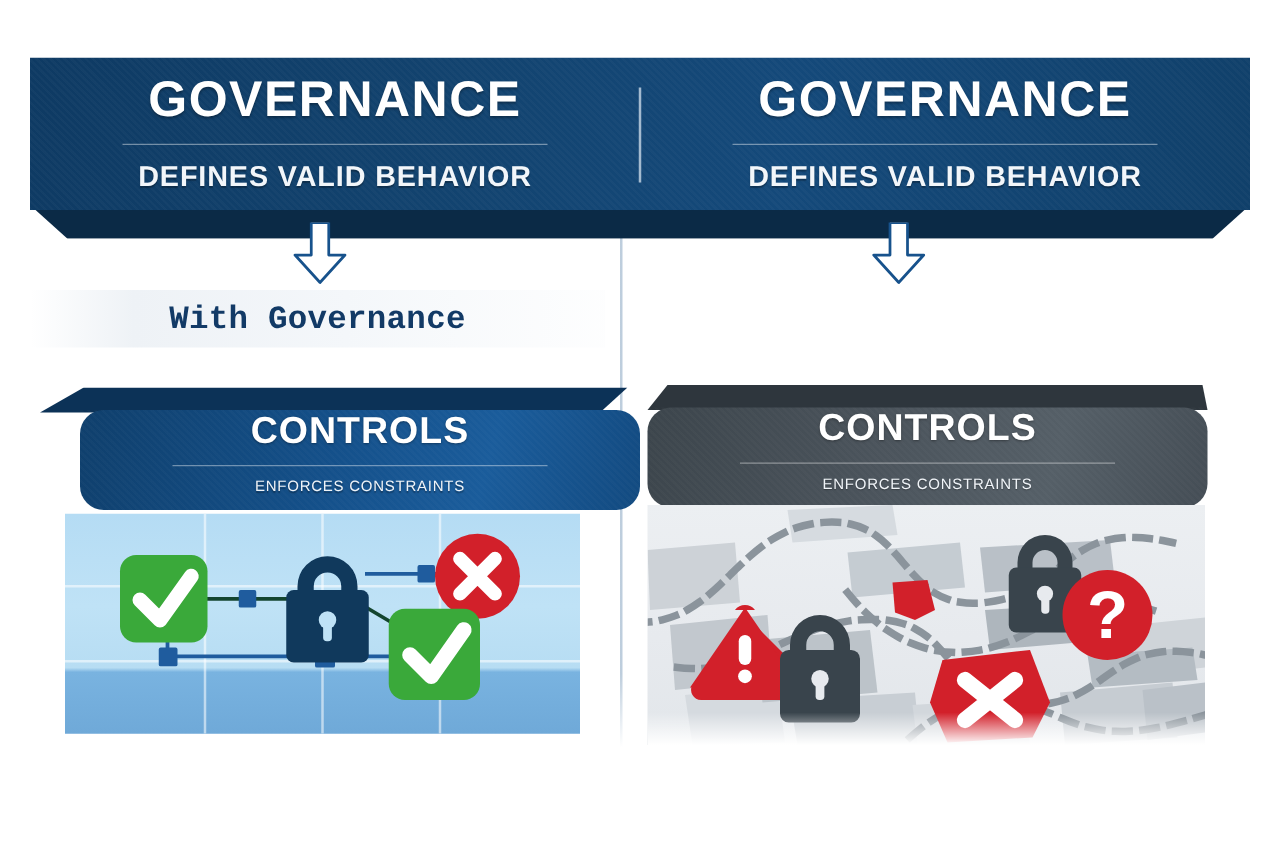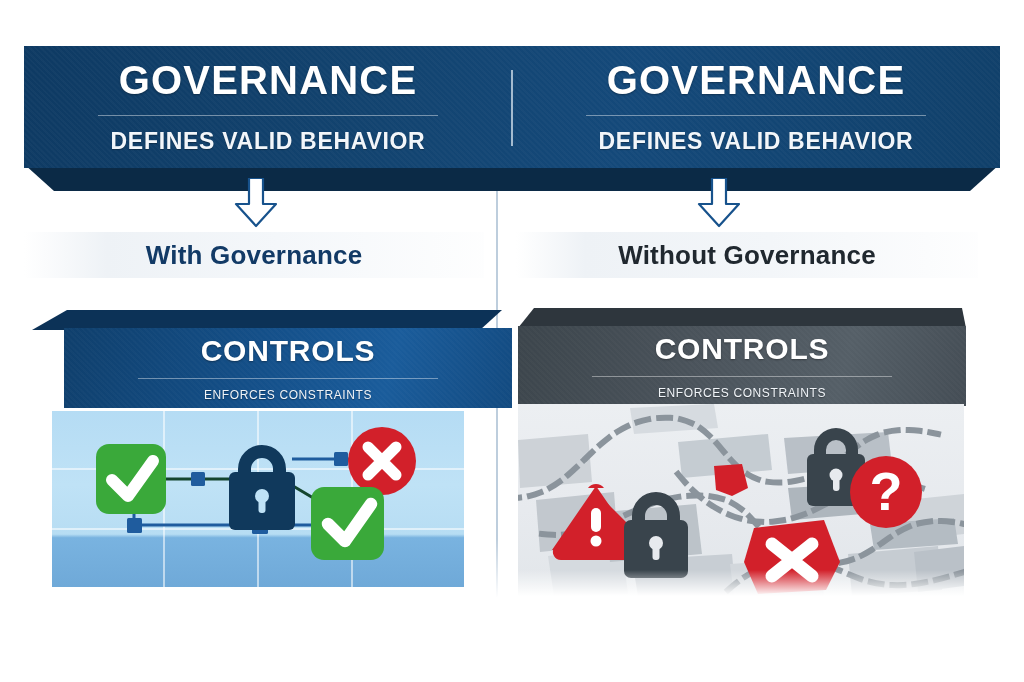--- a/index.html
+++ b/index.html
@@ -59,36 +59,36 @@
     position:absolute;left:487px;top:24px;width:2px;height:76px;
     background:rgba(212,226,238,.75);
   }
 
   
   .arrow{position:absolute;width:46px;height:50px;}
   .arrow svg{display:block;}
 
   
   .label-band{
-    position:absolute;height:46px;display:flex;align-items:center;justify-content:center;
+    position:absolute;height:46px;display:flex;align-items:center;justify-content:center;font-family:Liberation Mono, monospace;
   }
   .label-band.left{left:24px;top:232px;width:460px;
     background:linear-gradient(to right,rgba(238,242,246,0) 0%,#eef2f6 18%,#f4f7fa 55%,rgba(244,247,250,.15) 100%);}
   .label-band.right{left:516px;top:232px;width:462px;
     background:linear-gradient(to right,rgba(238,242,246,0) 0%,#eef2f6 15%,#f3f6f9 55%,rgba(243,246,249,.12) 100%);}
   .label-text{font-size:26px;font-weight:bold;letter-spacing:.2px;}
   .label-text.blue{color:#123a66;}
   .label-text.dark{color:#20282f;}
 
   
   .ctl{position:absolute;}
   .ctl-lid{position:absolute;left:0;top:0;}
   .ctl-body{
     position:absolute;display:flex;flex-direction:column;
-    align-items:center;justify-content:center;
+    align-items:center;border-radius:19px;
   }
   .ctl-body:after{
     content:"";position:absolute;inset:0;
     background:repeating-linear-gradient(45deg, rgba(255,255,255,.02) 0 2px, rgba(0,0,0,0) 2px 4px);
   }
   .ctl-title{color:#fff;font-size:30px;font-weight:bold;letter-spacing:.8px;
     text-shadow:0 1px 2px rgba(0,0,0,.35);position:relative;z-index:2;}
   .ctl-rule{width:300px;height:1px;background:rgba(255,255,255,.4);margin:10px 0 9px 0;position:relative;z-index:2;}
   .ctl-sub{color:#f0f4f8;font-size:12px;letter-spacing:.6px;position:relative;z-index:2;
     text-shadow:0 1px 1px rgba(0,0,0,.32);}
@@ -153,23 +153,20 @@
     </svg>
   </div>
   <div class="arrow" style="left:696px;top:178px;">
     <svg width="46" height="50" viewBox="0 0 46 50">
       <polygon points="16,0 30,0 30,26 43,26 23,48 3,26 16,26" fill="#ffffff" stroke="#17528c" stroke-width="2.2" stroke-linejoin="round"></polygon>
     </svg>
   </div>
 
   <div class="label-band left">
     <span class="label-text blue">With Governance</span>
-  </div>
-  <div class="label-band right">
-    <span class="label-text dark">Without Governance</span>
   </div>
 
   <div class="ctl ctl-left" style="left:32px;top:310px;width:470px;height:100px;">
     <svg class="ctl-lid" width="470" height="24" viewBox="0 0 470 24">
       <polygon points="35,0 470,0 448,20 0,20" fill="#0c3257"></polygon>
     </svg>
     <div class="ctl-body">
       <div class="ctl-title">CONTROLS</div>
       <div class="ctl-rule"></div>
       <div class="ctl-sub">ENFORCES CONSTRAINTS</div>

